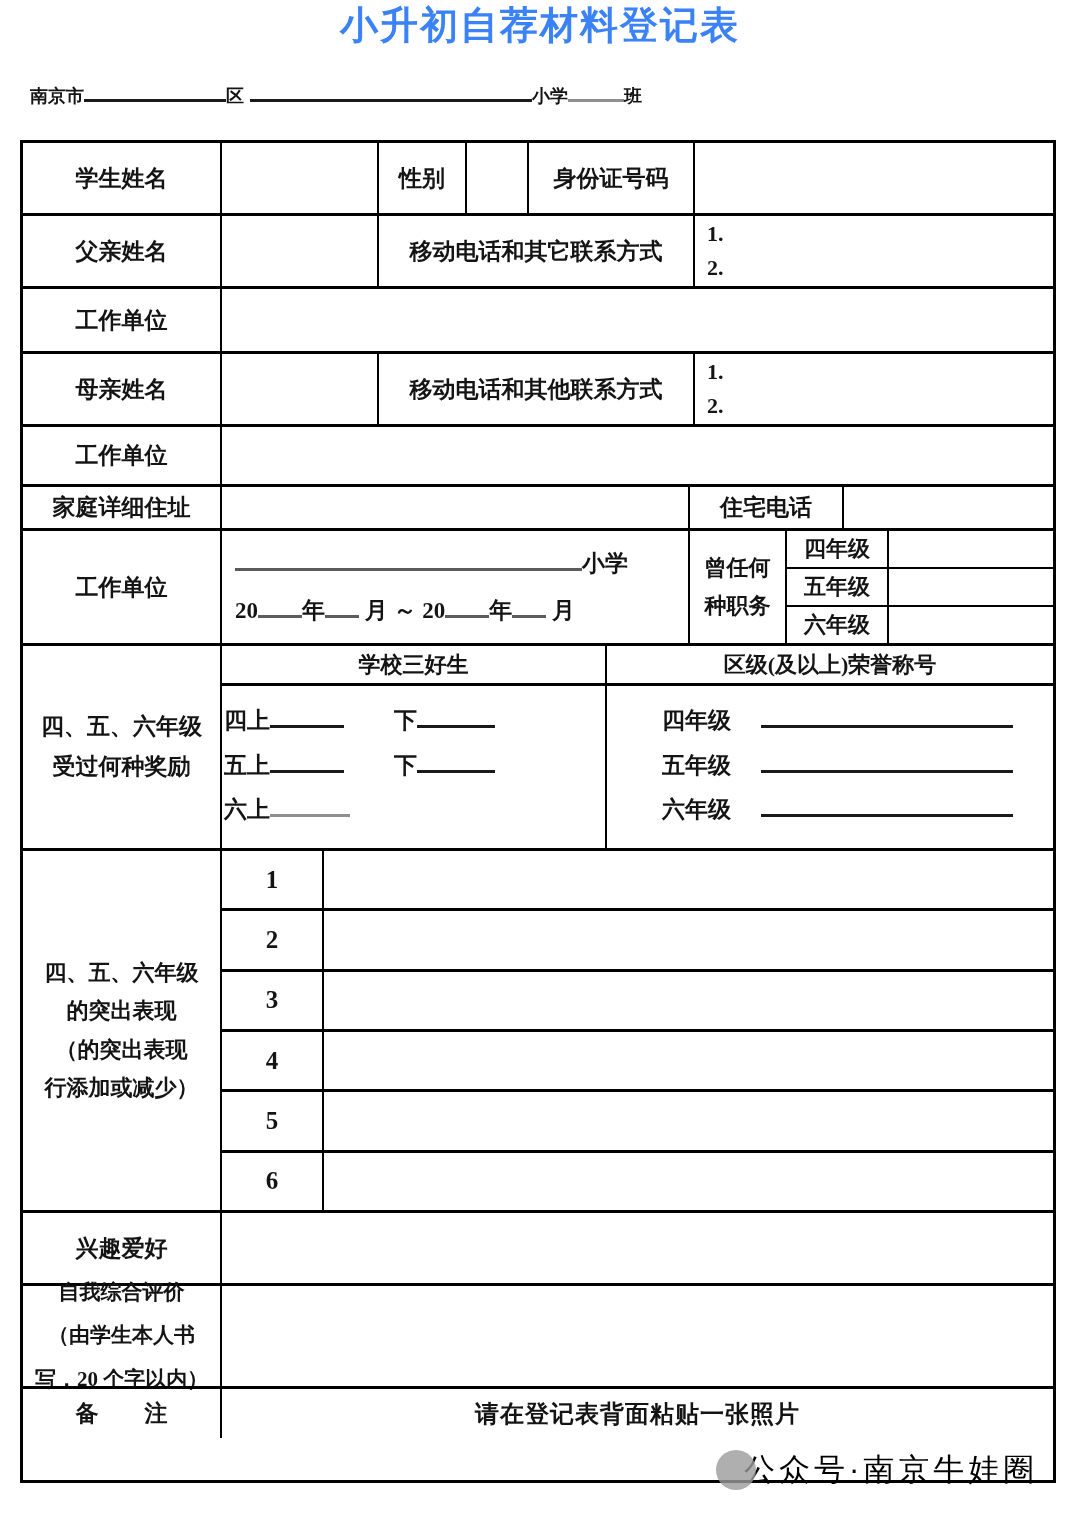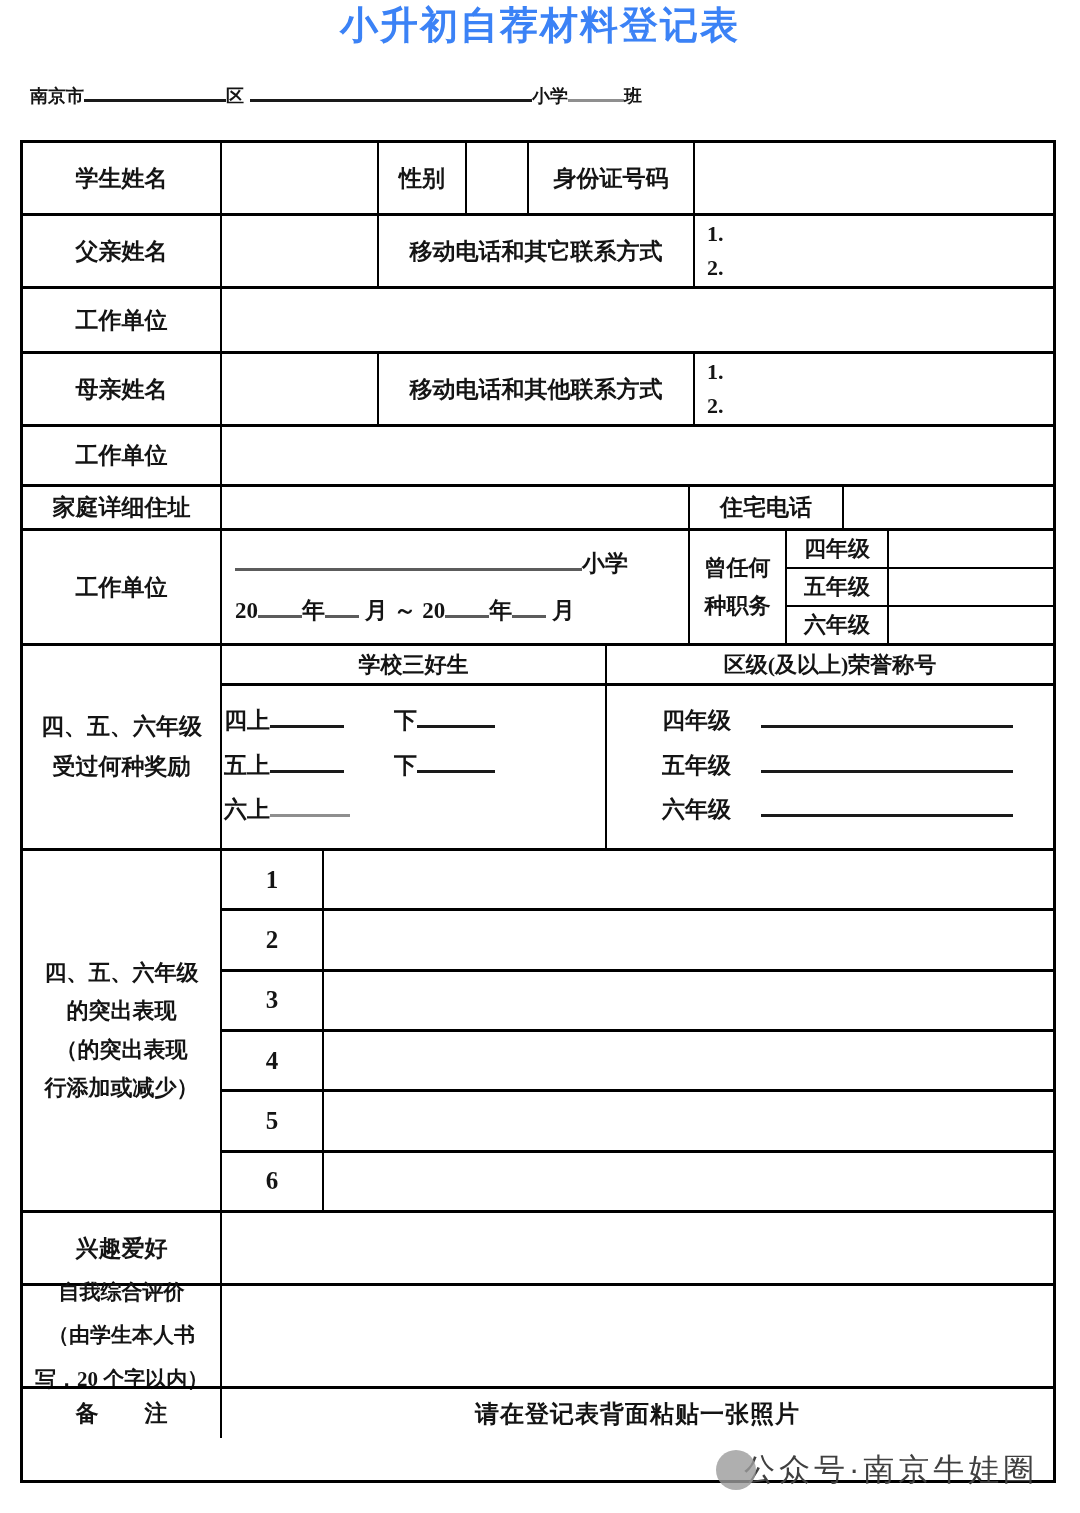--- a/index.html
+++ b/index.html
@@ -60,21 +60,21 @@
   .perf-blank { flex:1; border-left:2px solid #000; }
 
   .selfeval { font-size:21px; line-height:2.05; }
   .remark-content { font-size:24px; letter-spacing:1px; }
 
   .watermark {
     position:absolute; left:716px; top:1449px; display:flex; align-items:center; z-index:5;
   }
   .wm-dot { width:40px; height:40px; border-radius:50%; background:#9b9b9b; opacity:.8; margin-right:-12px; flex:none; }
   .wm-text {
-    font-family:"Liberation Sans","DejaVu Sans",sans-serif; font-size:31px; color:#404040;
+    font-family:"Liberation Sans","DejaVu Sans",sans-serif; font-size:31px; color:#000000;
     letter-spacing:4px; white-space:nowrap;
   }
 </style>
 </head>
 <body>
 
 <div class="page">
 
   <div class="doc-title">小升初自荐材料登记表</div>
 

